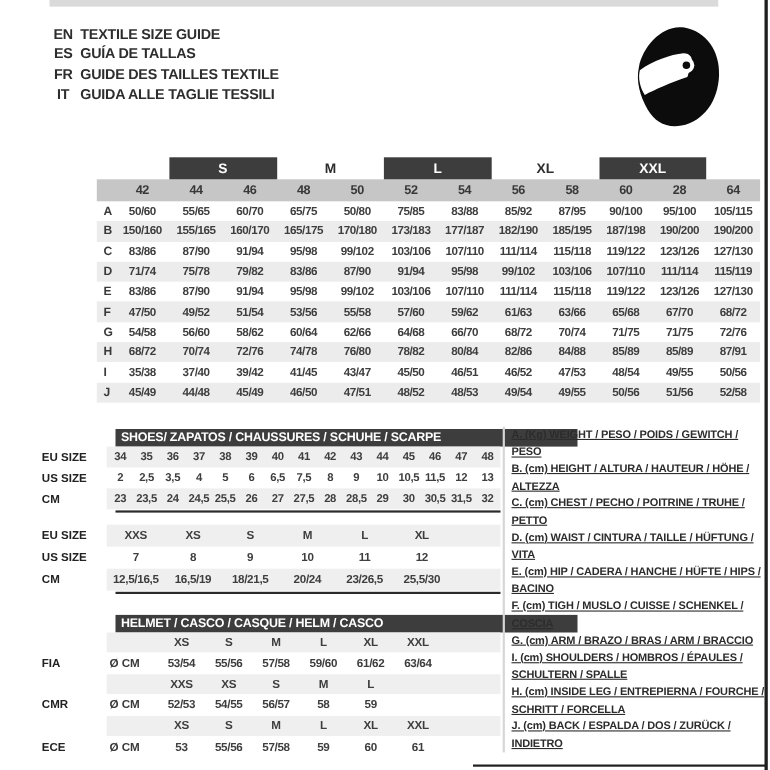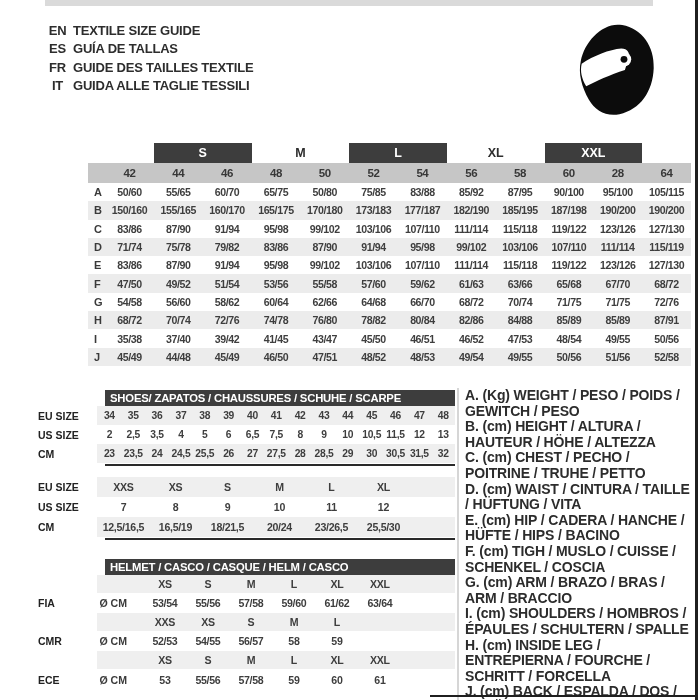--- a/index.html
+++ b/index.html
@@ -32,41 +32,41 @@
   .group.dark { background:#3d3d3d; color:#fff; }
   .group.plain { color:#2d2d2d; }
   .mnums { height:20px; background:#c6c6c6; }
   .mnums .mcell { font-size:11.5px; color:#383838; }
   .mdata { height:18.3px; }
   .mdata.zebra { background:#ececec; }
 
   
   .sub { position:absolute; left:35px; width:420px; }
   .sub-shoes { top:390px; } .sub-gloves { top:477px; } .sub-helmet { top:559px; }
-  .sub-header { margin-left:70px; width:350px; height:16px; background:#3d3d3d; color:#fff;
+  .sub-header { margin-left:70px; width:420px; height:16px; background:#3d3d3d; color:#fff;
                 font-weight:bold; font-size:11.3px; letter-spacing:-0.2px;
                 display:flex; align-items:center; padding-left:5px; box-sizing:border-box; }
   .sub-row { display:flex; align-items:center; }
   .sub-label { width:70px; font-weight:bold; font-size:10.5px; color:#222; box-sizing:border-box; padding-left:3px; }
   .sub-cells { width:403px; display:flex; height:100%; align-items:center; }
   .sub-cells.shade { background:#efefef; }
   .scell { flex:1; text-align:center; font-weight:bold; font-size:10.3px; letter-spacing:-0.3px;
            color:#3e3e3e; white-space:nowrap; }
   .gcell { width:52px; text-align:center; font-weight:bold; font-size:10.6px; letter-spacing:-0.3px;
            color:#3e3e3e; white-space:nowrap; }
   .hunit { width:46px; font-weight:bold; font-size:10.6px; color:#3a3a3a; padding-left:2px; box-sizing:border-box; }
   .hcell { width:43px; text-align:center; font-weight:bold; font-size:10.6px; letter-spacing:-0.3px;
            color:#3e3e3e; white-space:nowrap; }
   .row-19 { height:19px; } .row-20 { height:20px; } .row-18 { height:18px; } .row-21 { height:21px; }
   .sub-bottom { margin-left:70px; width:350px; height:2px; background:#2a2a2a; margin-top:1px; }
 
   
   .legend { position:absolute; left:457px; top:388px; width:238px; border-left:2px solid #d6d6d6;
             padding-left:6px; box-sizing:border-box; }
-  .legend-item { font-weight:bold; font-size:14px; letter-spacing:-0.15px; line-height:15.6px; color:#2c2c2c; }
+  .legend-item { font-weight:bold; font-size:10px; letter-spacing:-0.15px; line-height:15.6px; color:#2c2c2c;text-decoration:underline; }
 </style>
 </head>
 <body>
 
 <div class="page">
   <div class="top-strip"></div>
 
   <div class="langs" id="langs">
       <div class="lang-row">
         <span class="lang-code">EN</span>

